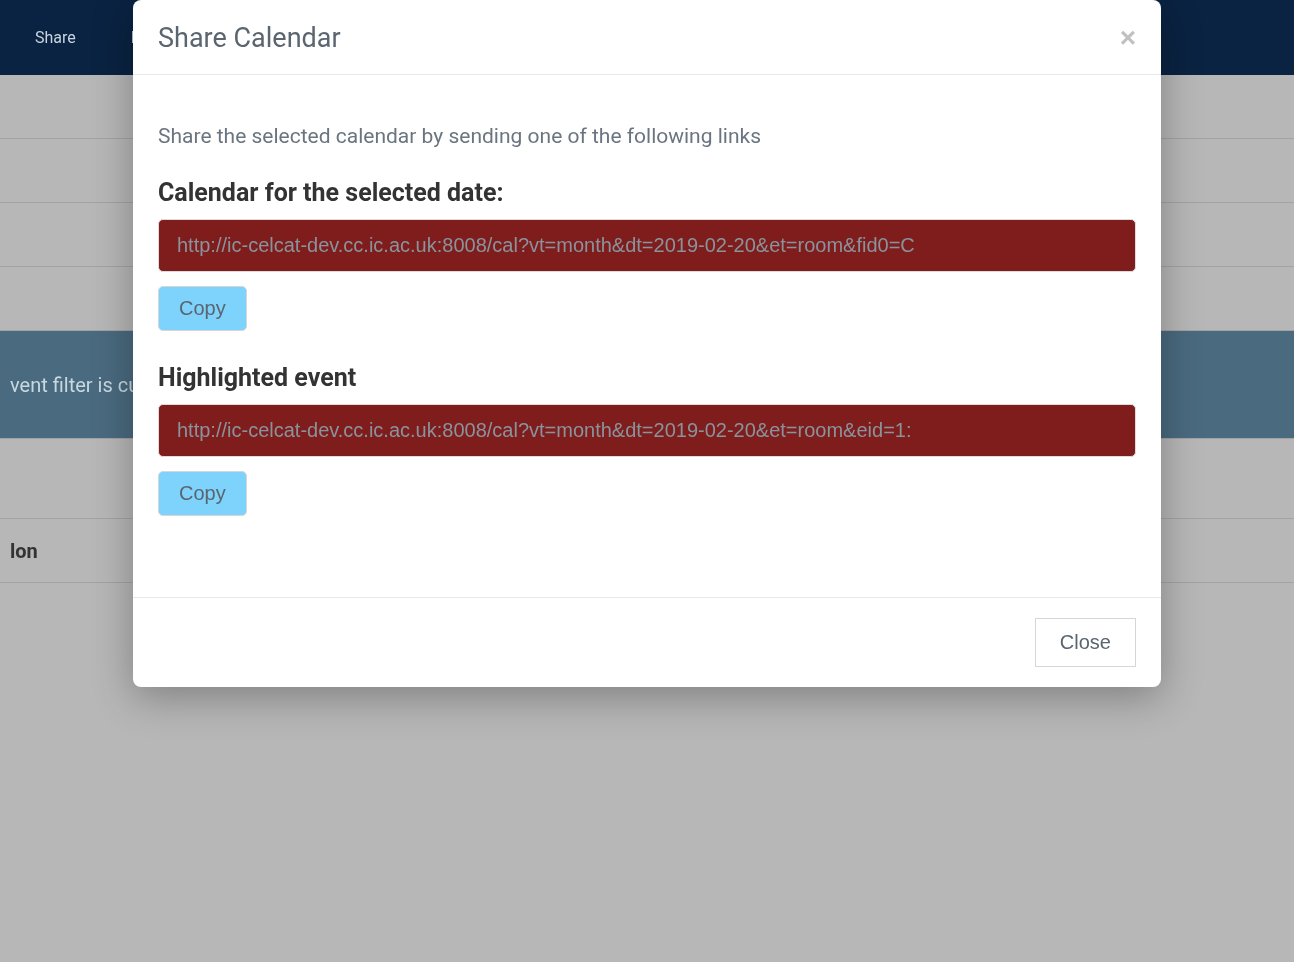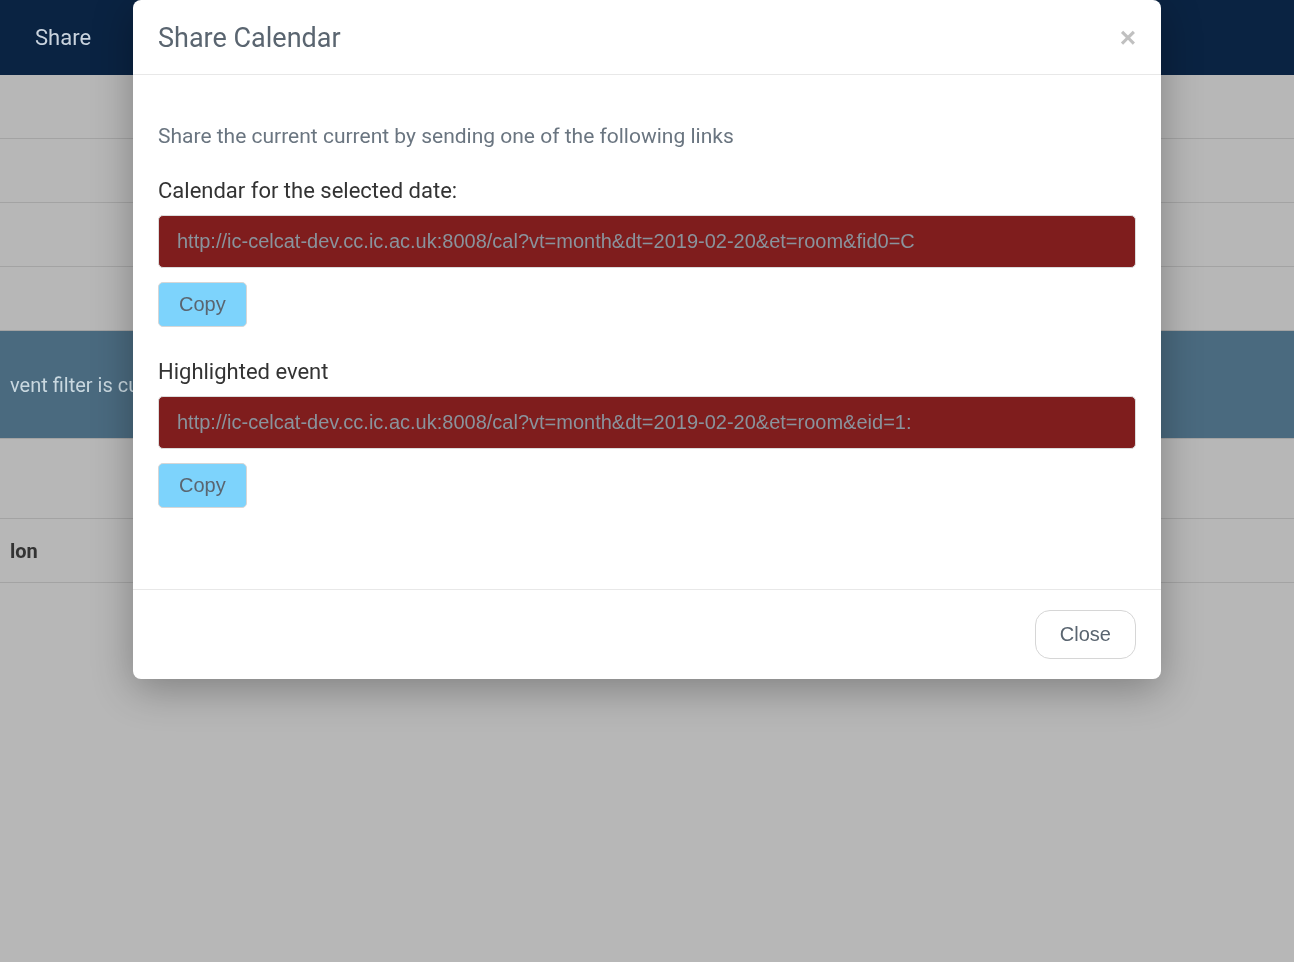--- a/index.html
+++ b/index.html
@@ -14,21 +14,21 @@
     .navbar {
       background: #0a2342;
       height: 75px;
       display: flex;
       align-items: center;
       padding-left: 20px;
       gap: 25px;
     }
     .nav-item {
       color: #c9d3de;
-      font-size: 22px;
+      font-size: 16px;
       padding: 10px 15px;
       cursor: pointer;
     }
     .background-content {
       position: absolute;
       top: 75px;
       left: 0;
       right: 0;
       bottom: 0;
       background: #b7b7b7;
@@ -101,23 +101,23 @@
     }
     .intro-text {
       color: #6a7580;
       font-size: 21px;
       margin-bottom: 30px;
     }
     .share-section {
       margin-bottom: 32px;
     }
     .share-label {
-      font-weight: normal;
+      font-weight: bold;
       color: #333;
-      font-size: 22px;
+      font-size: 25px;
       margin-bottom: 12px;
       display: block;
     }
     .url-input {
       width: 100%;
       background: #7f1d1d;
       border: 1px solid #dcdcdc;
       border-radius: 5px;
       padding: 14px 18px;
       font-size: 20px;
@@ -137,21 +137,21 @@
     }
     .modal-footer {
       border-top: 1px solid #e8e8e8;
       padding: 20px 25px;
       display: flex;
       justify-content: flex-end;
     }
     .close-button {
       background: #fff;
       border: 1px solid #d6d6d6;
-      border-radius: 15px;
+      border-radius: 0;
       padding: 12px 24px;
       font-size: 20px;
       color: #5a6570;
       cursor: pointer;
     }
   </style>
 </head>
 <body>
 
 <div class="navbar">
@@ -169,21 +169,21 @@
   <div class="bg-row header">lon</div>
 </div>
 
 <div class="modal-backdrop">
   <div class="modal">
     <div class="modal-header">
       <div class="modal-title">Share Calendar</div>
       <button class="modal-close">×</button>
     </div>
     <div class="modal-body">
-      <div class="intro-text">Share the current current by sending one of the following links</div>
+      <div class="intro-text">Share the selected calendar by sending one of the following links</div>
 
       <div class="share-section">
         <span class="share-label">Calendar for the selected date:</span>
         <input class="url-input" readonly="" value="http://ic-celcat-dev.cc.ic.ac.uk:8008/cal?vt=month&amp;dt=2019-02-20&amp;et=room&amp;fid0=C" style="">
         <button class="copy-button">Copy</button>
       </div>
 
 
       <div class="share-section">
         <span class="share-label">Highlighted event</span>

